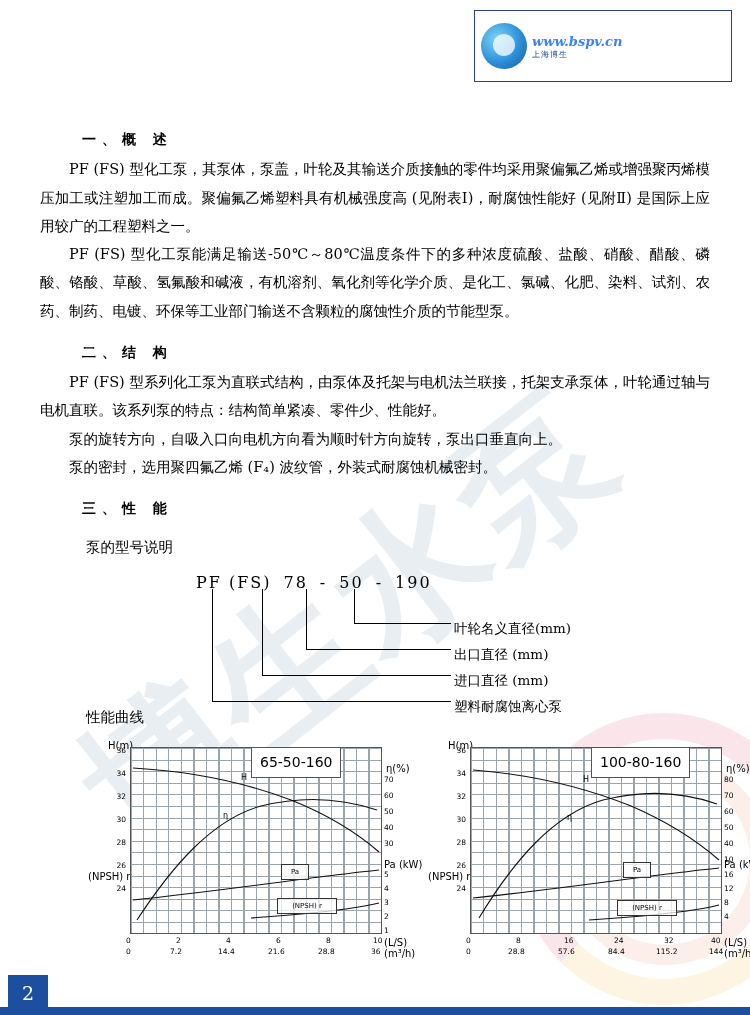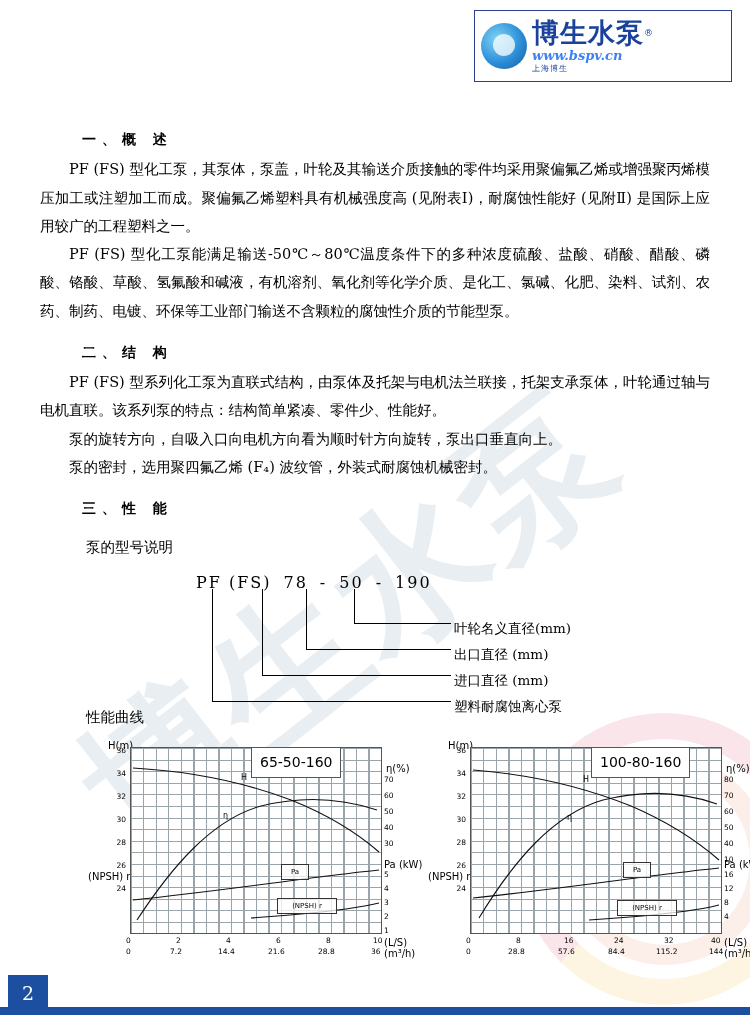--- a/index.html
+++ b/index.html
@@ -283,23 +283,20 @@
   <div class="wm-text wm1">博生水泵</div>
   <div class="wm-ring"></div>
   <div class="wm-ring2"></div>
 </div>
 
 <div class="header">
 
   <div class="logo-box">
     <div class="logo-mark"></div>
     <div class="logo-txt">
-      <div>
-        <span class="logo-cn">博生水泵</span><span class="logo-reg">®</span>
-      </div>
       <div class="logo-url">www.bspv.cn</div>
       <div class="logo-sub">上海博生</div>
     </div>
   </div>
 
 </div>
 
 <div class="content">
 
   <h2 class="sec">一、概  述</h2>

